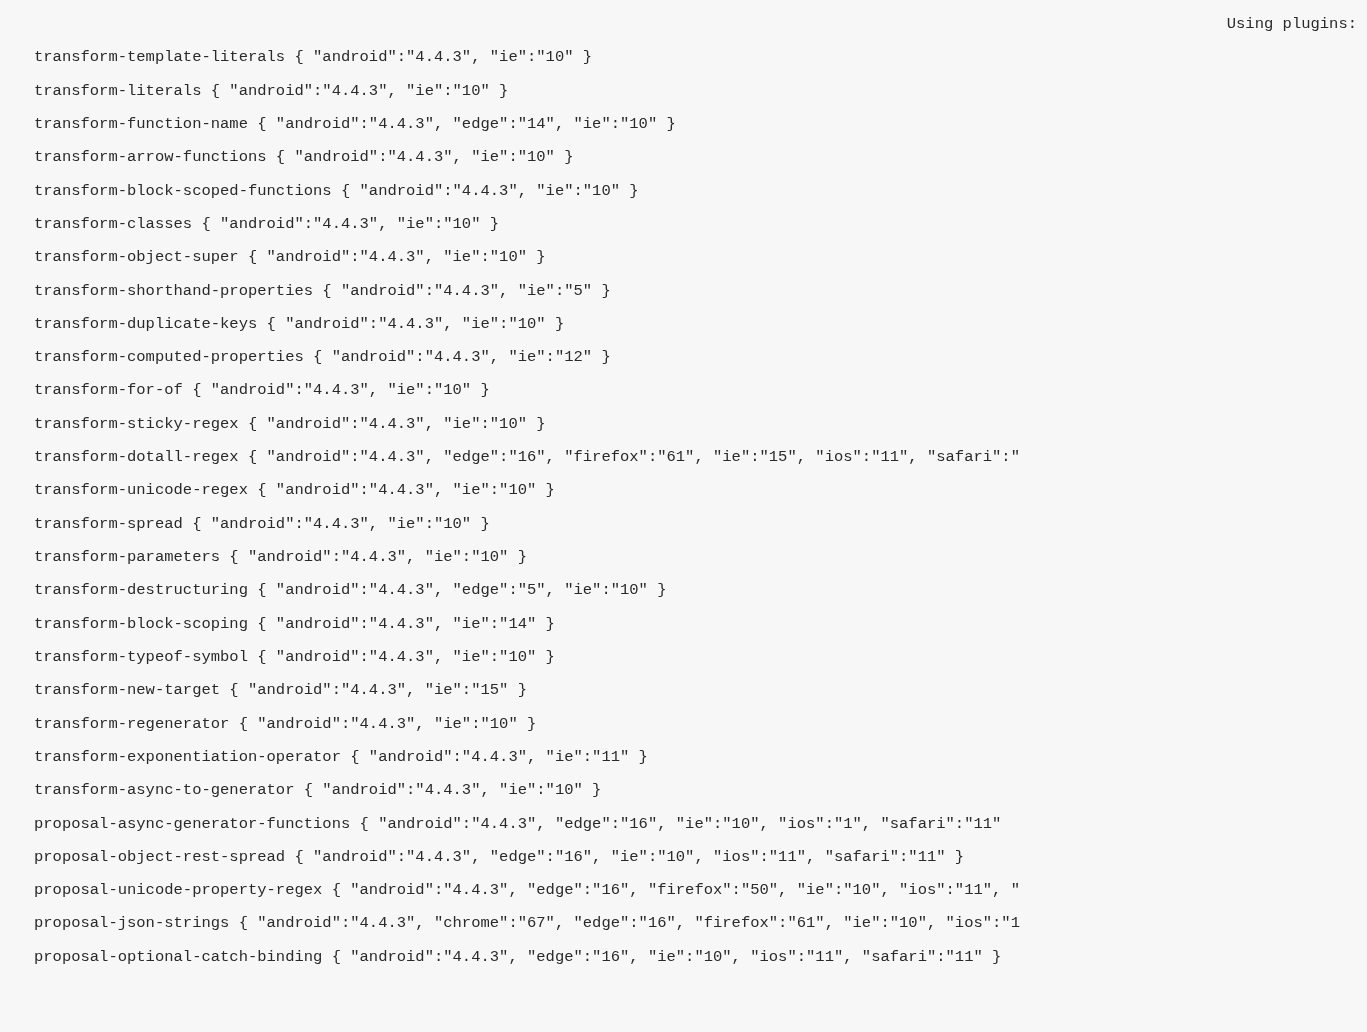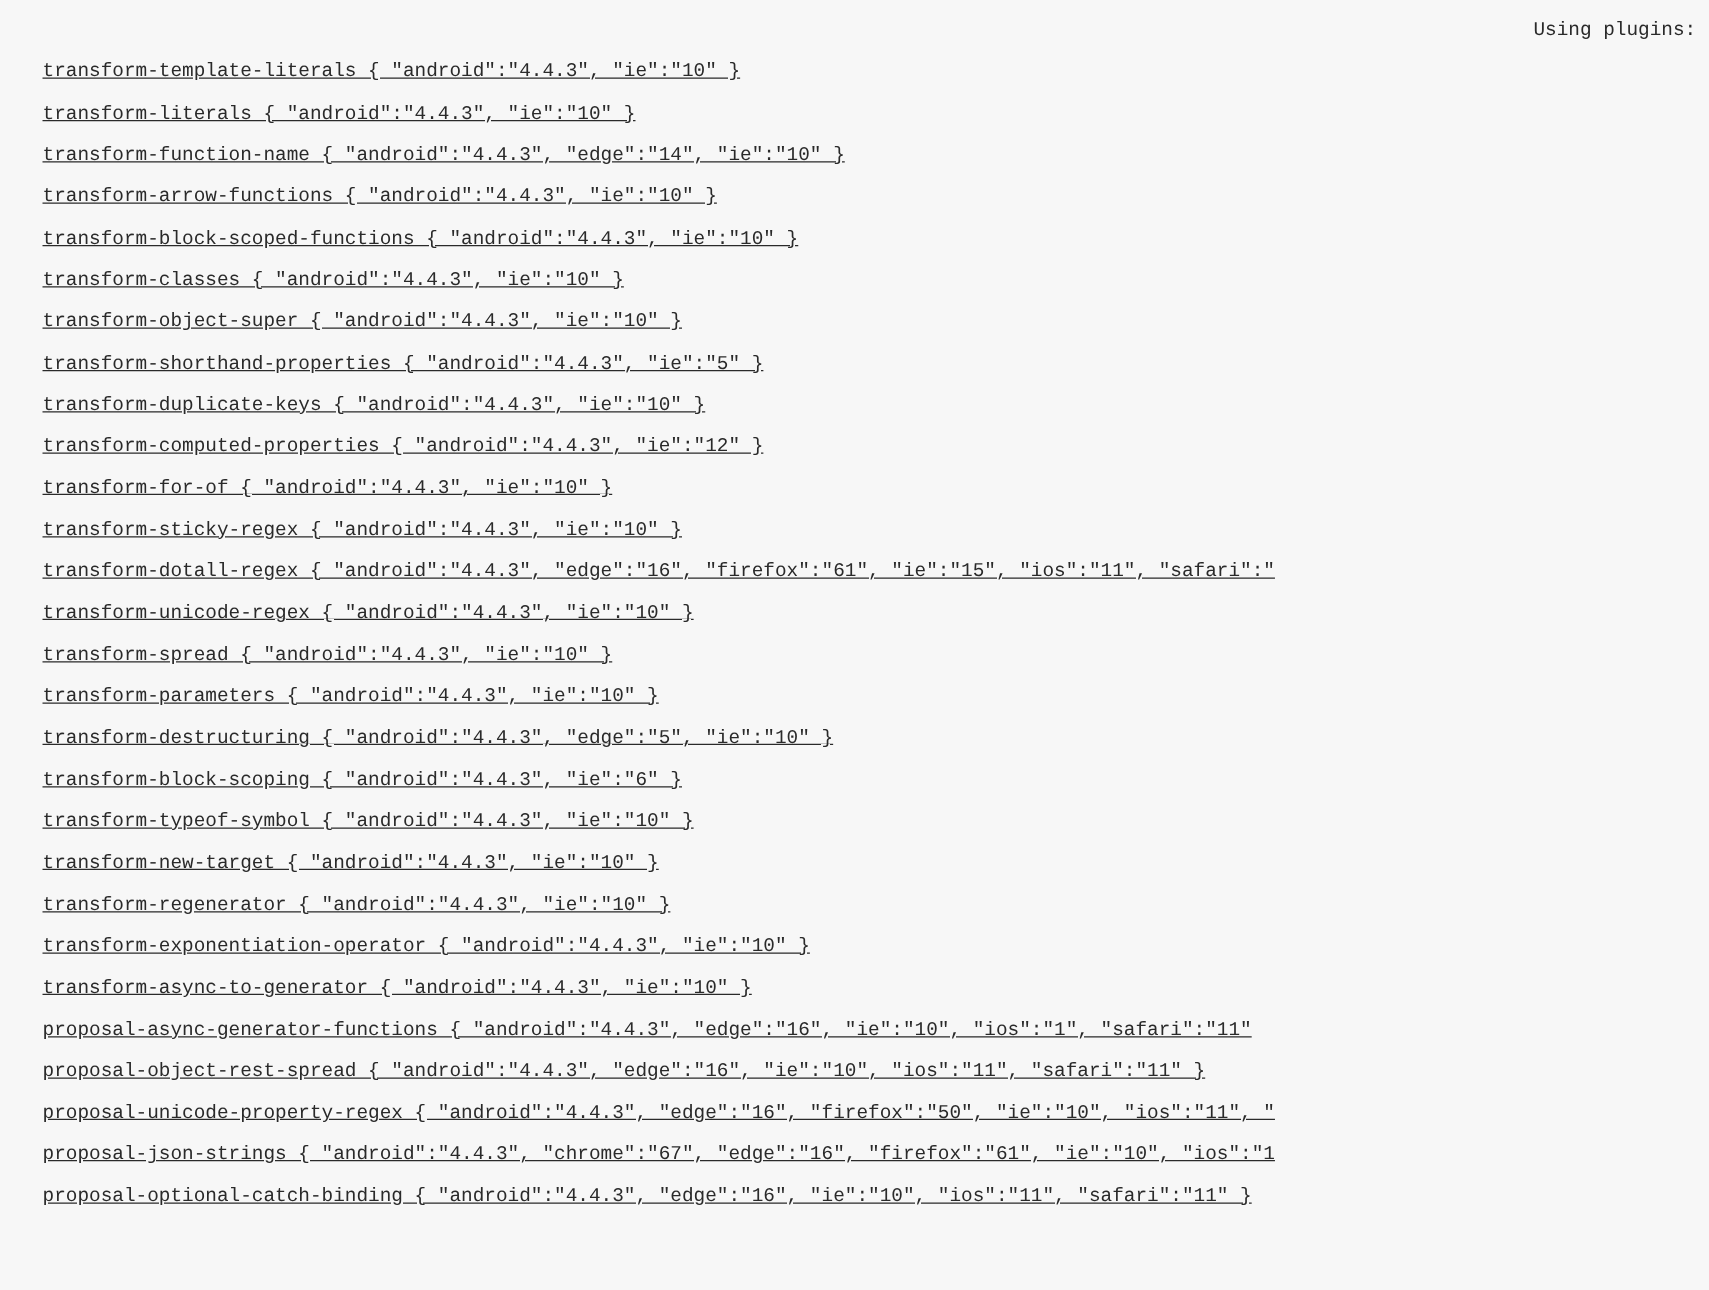--- a/index.html
+++ b/index.html
@@ -12,21 +12,20 @@
       color: #2a2a2a;
       white-space: nowrap;
       overflow-x: hidden;
     }
     .header {
       margin: 0;
       text-align: right;
     }
     .line {
       padding-left: 24px;
-      text-decoration: underline;
     }
   </style>
 </head>
 <body>
 
 <div class="header">Using plugins:</div>
 <div id="lines-container">
     <div class="line">transform-template-literals { "android":"4.4.3", "ie":"10" }</div>
     <div class="line">transform-literals { "android":"4.4.3", "ie":"10" }</div>
     <div class="line">transform-function-name { "android":"4.4.3", "edge":"14", "ie":"10" }</div>
@@ -37,24 +36,24 @@
     <div class="line">transform-shorthand-properties { "android":"4.4.3", "ie":"5" }</div>
     <div class="line">transform-duplicate-keys { "android":"4.4.3", "ie":"10" }</div>
     <div class="line">transform-computed-properties { "android":"4.4.3", "ie":"12" }</div>
     <div class="line">transform-for-of { "android":"4.4.3", "ie":"10" }</div>
     <div class="line">transform-sticky-regex { "android":"4.4.3", "ie":"10" }</div>
     <div class="line">transform-dotall-regex { "android":"4.4.3", "edge":"16", "firefox":"61", "ie":"15", "ios":"11", "safari":"</div>
     <div class="line">transform-unicode-regex { "android":"4.4.3", "ie":"10" }</div>
     <div class="line">transform-spread { "android":"4.4.3", "ie":"10" }</div>
     <div class="line">transform-parameters { "android":"4.4.3", "ie":"10" }</div>
     <div class="line">transform-destructuring { "android":"4.4.3", "edge":"5", "ie":"10" }</div>
-    <div class="line">transform-block-scoping { "android":"4.4.3", "ie":"6" }</div>
+    <div class="line">transform-block-scoping { "android":"4.4.3", "ie":"14" }</div>
     <div class="line">transform-typeof-symbol { "android":"4.4.3", "ie":"10" }</div>
-    <div class="line">transform-new-target { "android":"4.4.3", "ie":"10" }</div>
+    <div class="line">transform-new-target { "android":"4.4.3", "ie":"15" }</div>
     <div class="line">transform-regenerator { "android":"4.4.3", "ie":"10" }</div>
-    <div class="line">transform-exponentiation-operator { "android":"4.4.3", "ie":"10" }</div>
+    <div class="line">transform-exponentiation-operator { "android":"4.4.3", "ie":"11" }</div>
     <div class="line">transform-async-to-generator { "android":"4.4.3", "ie":"10" }</div>
     <div class="line">proposal-async-generator-functions { "android":"4.4.3", "edge":"16", "ie":"10", "ios":"1", "safari":"11"</div>
     <div class="line">proposal-object-rest-spread { "android":"4.4.3", "edge":"16", "ie":"10", "ios":"11", "safari":"11" }</div>
     <div class="line">proposal-unicode-property-regex { "android":"4.4.3", "edge":"16", "firefox":"50", "ie":"10", "ios":"11", "</div>
     <div class="line">proposal-json-strings { "android":"4.4.3", "chrome":"67", "edge":"16", "firefox":"61", "ie":"10", "ios":"1</div>
     <div class="line">proposal-optional-catch-binding { "android":"4.4.3", "edge":"16", "ie":"10", "ios":"11", "safari":"11" }</div>
   </div>
 
 </body></html>

